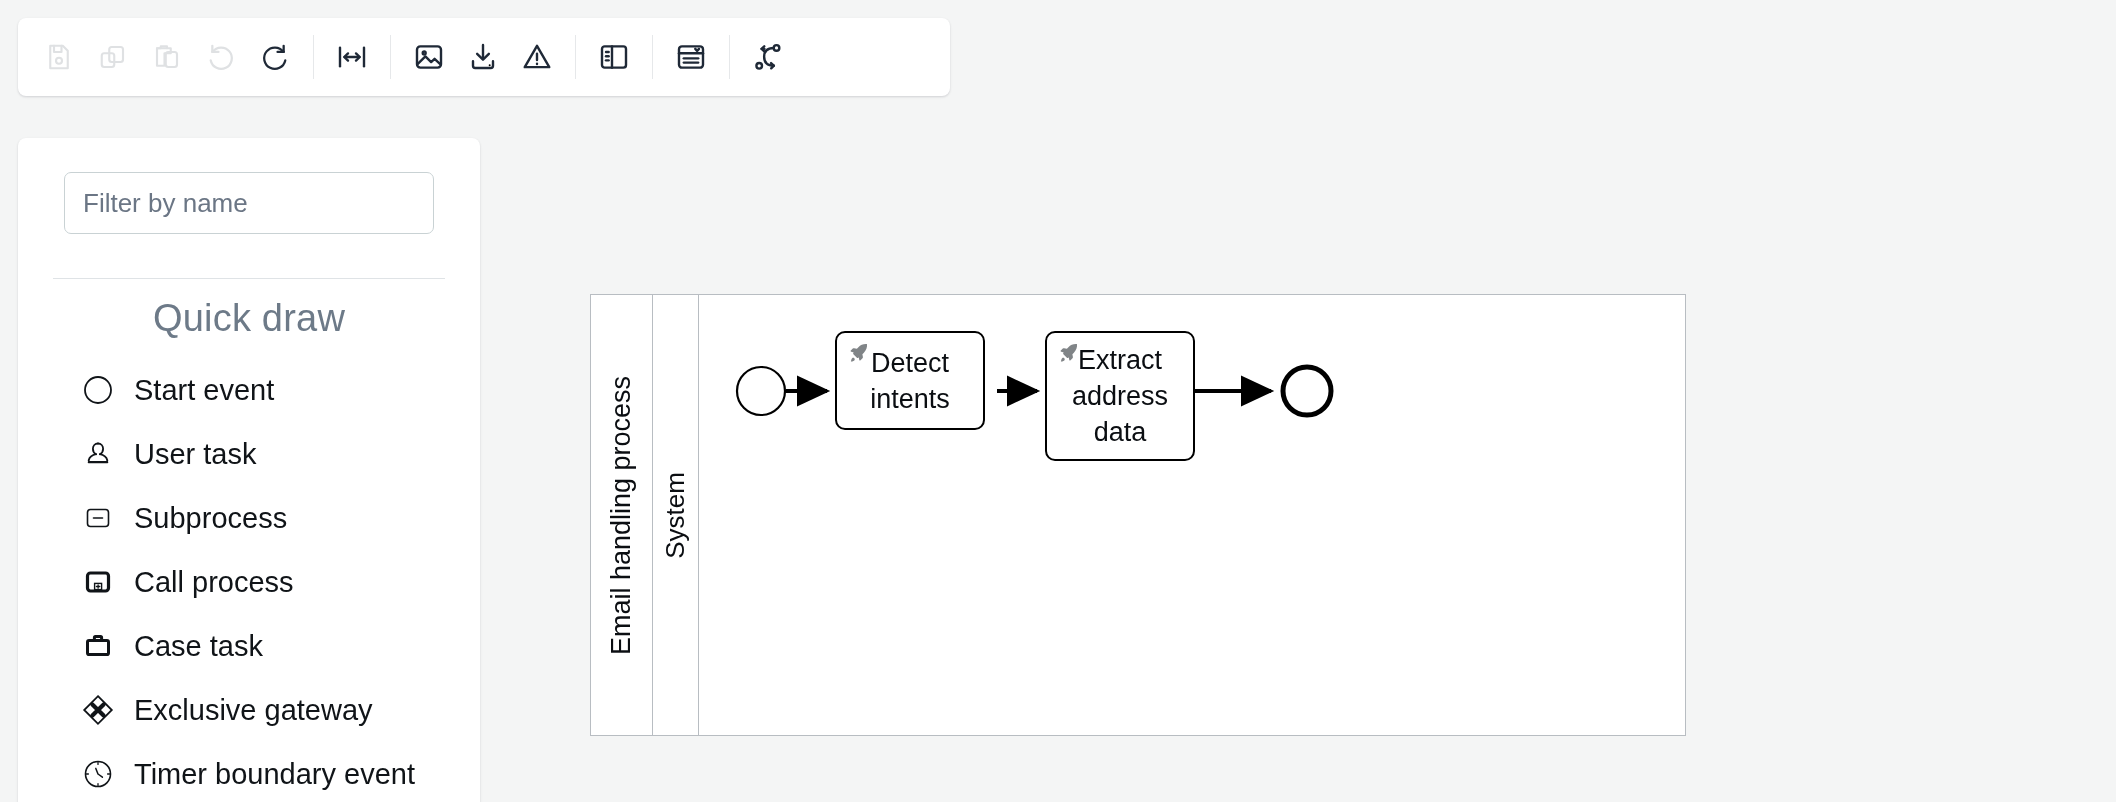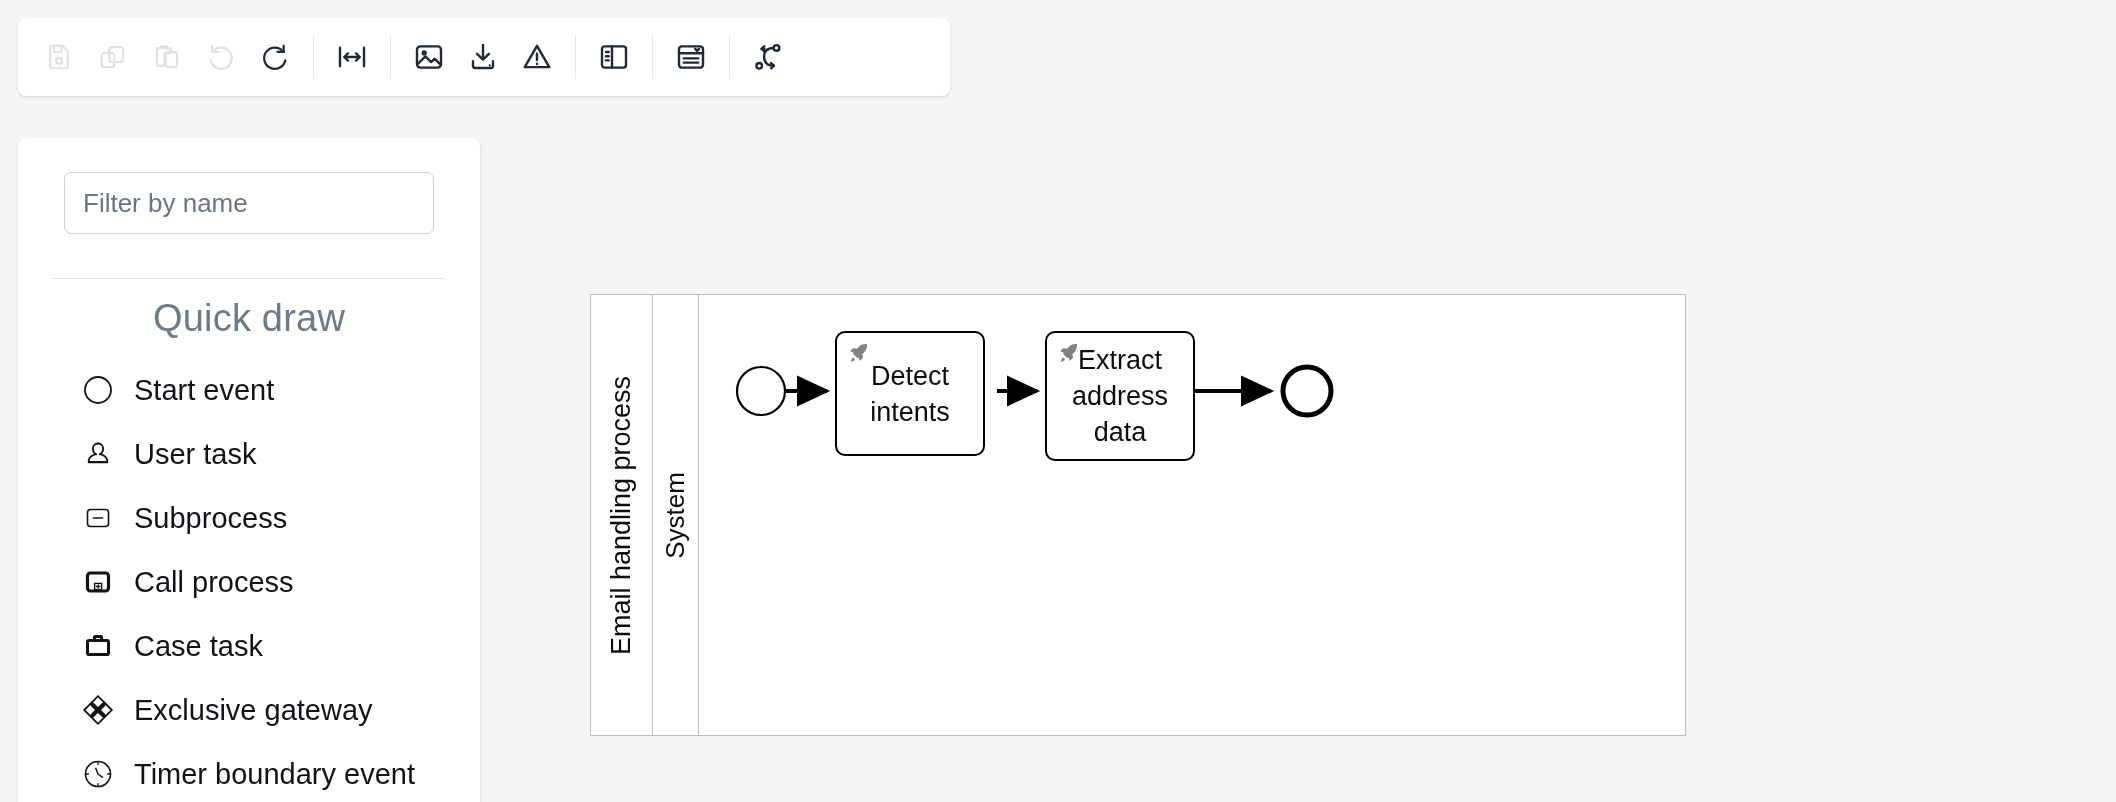--- a/index.html
+++ b/index.html
@@ -405,21 +405,21 @@
 
         <line x1="195" y1="96" x2="236" y2="96" stroke="#000" stroke-width="4" marker-end="url(#arrow)"></line>
 
         <line x1="406" y1="96" x2="446" y2="96" stroke="#000" stroke-width="4" marker-end="url(#arrow)"></line>
 
         <line x1="598" y1="96" x2="680" y2="96" stroke="#000" stroke-width="4" marker-end="url(#arrow)"></line>
 
         <circle cx="716" cy="96" r="24" fill="#fff" stroke="#000" stroke-width="5"></circle>
       </svg>
 
-      <div class="task-box" style="left:244px; top:36px; width:150px; height:125px;">
+      <div class="task-box" style="left:244px; top:36px; width:150px; height:99px;">
         <span class="task-marker">
           <svg width="24" height="24" viewBox="0 0 24 24" fill="#808487">
             <path d="M19.8 3.1c-3.1-.4-6.2.9-8.4 3.1L9.9 7.7 7.1 7.2c-.5-.1-1 .1-1.3.4l-2 2c-.4.4-.2 1.1.4 1.2l2.6.6-.4.4c-.4.4-.4 1 0 1.4l3.5 3.5c.4.4 1 .4 1.4 0l.4-.4.6 2.6c.1.6.8.8 1.2.4l2-2c.3-.3.5-.8.4-1.3l-.5-2.8 1.5-1.5c2.2-2.2 3.5-5.3 3.1-8.4 0-.3-.3-.6-.6-.6z"></path>
             <path d="M5.1 17.3c-.8.8-1.2 3.4-1.2 3.4s2.6-.4 3.4-1.2c.6-.6.6-1.6 0-2.2s-1.6-.6-2.2 0z"></path>
           </svg>
         </span>
         <div class="task-label">Detect intents</div>
       </div>
 
       <div class="task-box" style="left:454px; top:36px; width:150px; height:130px;">

